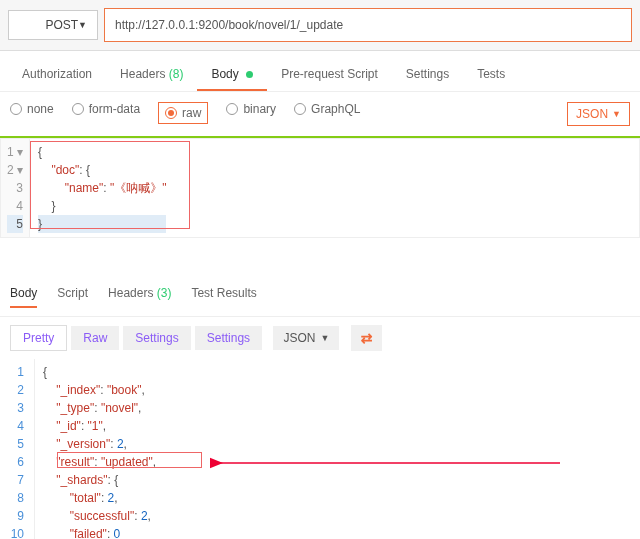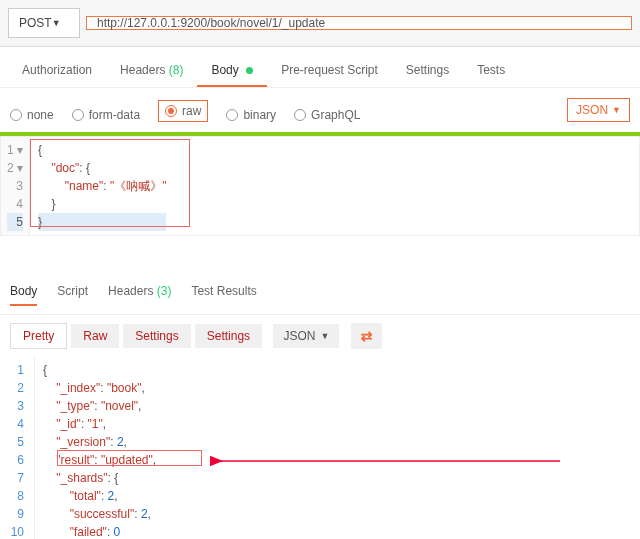--- a/index.html
+++ b/index.html
@@ -1,46 +1,46 @@
 <!DOCTYPE html>
 <html><head>
 <meta charset="utf-8">
 <style>
 *{box-sizing:border-box;margin:0;padding:0;font-family:Arial,sans-serif}
 body{background:#fff;font-size:12px;color:#555;width:640px}
 .topbar{display:flex;padding:8px;background:#f6f6f6;border-bottom:1px solid #ddd;gap:6px;align-items:center}
-.method-select{width:72px;height:30px;border:1px solid #ccc;background:#fff;display:flex;align-items:center;padding:0 10px;cursor:pointer;justify-content:flex-start;color:#444}
-.url-box{flex:1;height:14px;border:1.5px solid #e74;background:#fff;display:flex;align-items:center;padding:0 10px;color:#555}
+.method-select{width:90px;height:30px;border:1px solid #ccc;background:#fff;display:flex;align-items:center;padding:0 10px;cursor:pointer;justify-content:flex-end;color:#444}
+.url-box{flex:1;height:34px;border:1.5px solid #e74;background:#fff;display:flex;align-items:center;padding:0 10px;color:#555}
 .tabs{display:flex;padding:8px 8px 0;gap:0;border-bottom:1px solid #eee}
 .tab{padding:8px 14px;cursor:pointer;color:#666;border-bottom:2px solid transparent}
 .tab.active{border-bottom:2px solid #f26b3a;color:#333}
 .green-dot{display:inline-block;width:7px;height:7px;border-radius:50%;background:#2ecc71;margin-left:4px}
 .green-count{color:#2ecc71}
-.bodytypes{display:flex;align-items:flex-end;padding:10px;gap:18px;border-bottom:4px solid #84cc16}
+.bodytypes{display:flex;align-items:flex-start;padding:10px;gap:18px;border-bottom:2px solid #84cc16}
 .radio{display:flex;align-items:center;gap:5px;cursor:pointer;color:#666}
 .circ{width:12px;height:12px;border:1px solid #999;border-radius:50%;display:flex;align-items:center;justify-content:center}
 .circ.sel{border-color:#f26b3a}
 .circ.sel::after{content:"";width:6px;height:6px;border-radius:50%;background:#f26b3a}
 .radio.boxed{border:1px solid #f26b3a;padding:3px 6px}
 .json-dd{margin-left:auto;color:#f26b3a;border:1px solid #f26b3a;padding:4px 8px;display:flex;align-items:center;gap:4px;cursor:pointer}
 .chev{font-size:9px}
 .editor{display:flex;border:1px solid #eee;margin:0 0 40px}
 .gutter{background:#fafafa;border-right:1px solid #eee;padding:4px 6px;text-align:right;color:#999;font-family:Consolas,monospace;font-size:12px;line-height:18px;min-width:26px}
 .gln.active{background:#e0ecf7;color:#555}
 .code{padding:4px 8px;font-family:Consolas,monospace;font-size:12px;line-height:18px;position:relative}
 .annot-box1{position:absolute;border:1px solid #e66;top:2px;left:0;width:160px;height:88px;pointer-events:none}
 .str{color:#c0392b}
 .num{color:#1565c0}
 .key{color:#c0392b}
 .cline{background:#e0ecf7;display:inline-block;width:100%}
 .resptabs{display:flex;gap:20px;padding:8px 10px;border-bottom:1px solid #eee}
 .rtab{color:#666;cursor:pointer}
 .rtab.active{color:#333;border-bottom:2px solid #f26b3a;padding-bottom:6px}
 .viewbar{display:flex;gap:4px;align-items:center;padding:8px 10px}
-.vbtn{padding:5px 12px;background:#f0f0f0;cursor:pointer;color:#b91c1c}
+.vbtn{padding:5px 12px;background:#f0f0f0;cursor:pointer;color:#8b5cf6}
 .vbtn.active{background:#fff;border:1px solid #ddd}
 .json-dd2{background:#f0f0f0;padding:5px 10px;display:flex;align-items:center;gap:5px;cursor:pointer;color:#555}
 .wrap-icon{background:#f0f0f0;padding:5px 10px;cursor:pointer;color:#f26b3a;font-weight:bold;font-size:14px}
 .resp-editor{display:flex;margin:0;position:relative}
 .rgutter{padding:4px 10px;text-align:right;color:#4a90d9;font-family:Consolas,monospace;font-size:12px;line-height:18px;min-width:34px}
 .rcode{padding:4px 8px;font-family:Consolas,monospace;font-size:12px;line-height:18px;border-left:1px solid #eee;flex:1;position:relative}
 .hl-box{border:1px solid #e66;position:absolute;top:93px;left:22px;width:145px;height:16px;pointer-events:none}
 .arrow{position:absolute;top:95px;left:175px;pointer-events:none}
 </style>
 </head>

